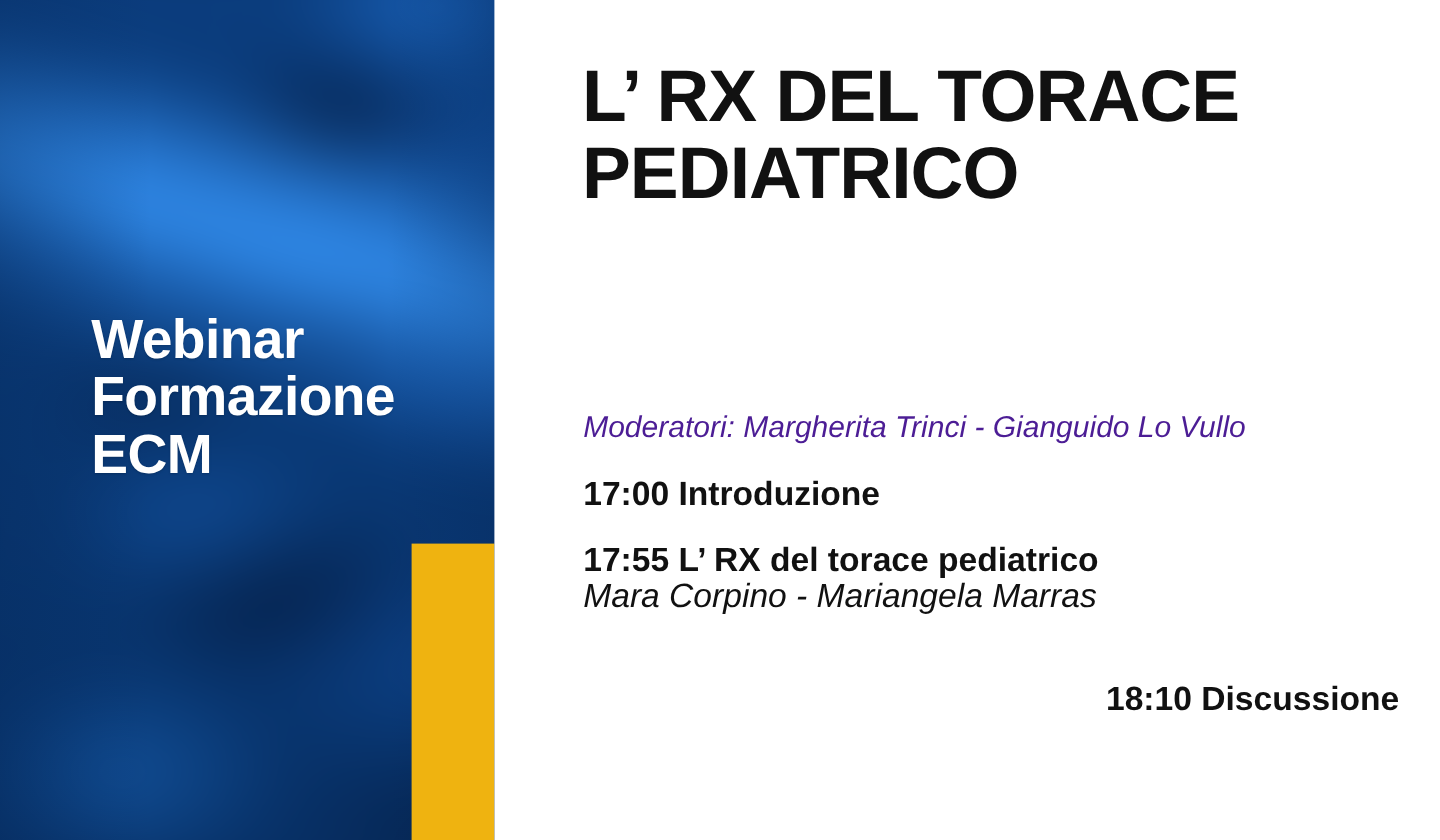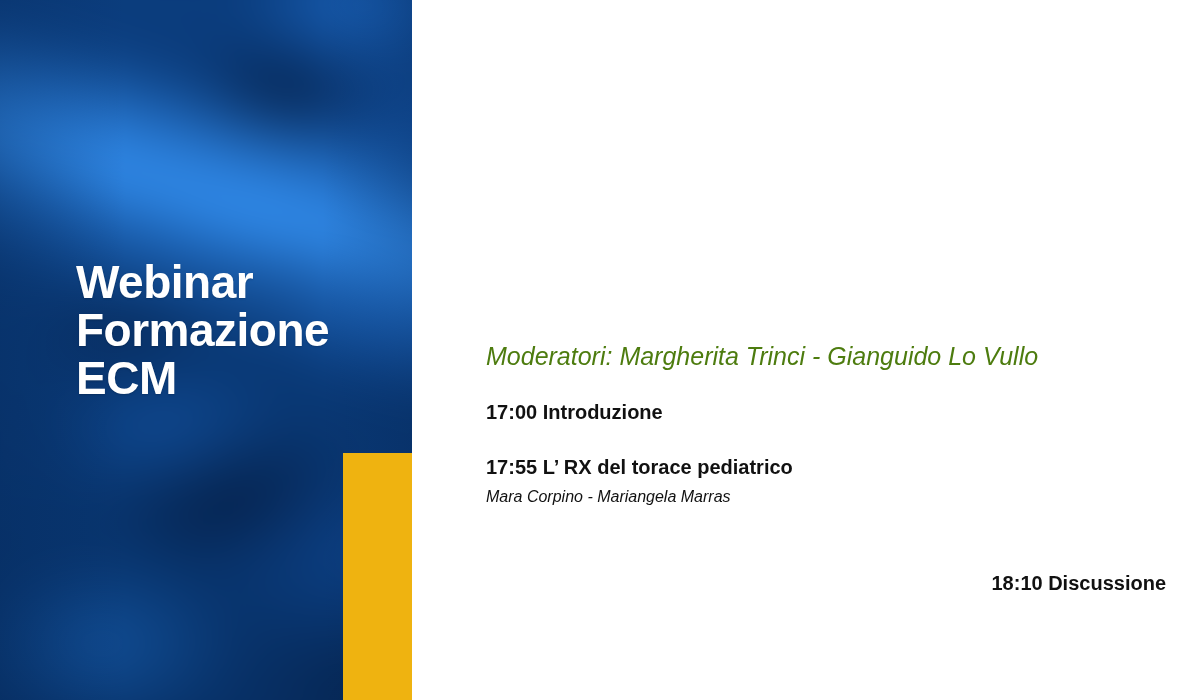--- a/index.html
+++ b/index.html
@@ -124,50 +124,50 @@
   }
 
   .agenda {
     position: absolute;
     left: 74px;          
     top: 341px;
     width: 680px;
   }
 
   .moderators {
-    color: #4d7c0f;
+    color: #4c1d95;
     font-style: italic;
     font-weight: 400;
     font-size: 25px;
     line-height: 30px;
     margin: 0 0 26px 0;
     white-space: nowrap;
   }
 
   .agenda-item {
     margin: 0 0 25px 0;
   }
   .agenda-item:last-child { margin-bottom: 0; text-align: right; }
 
   .agenda-item.gap-before {
     margin-top: 56px;
   }
 
   .agenda-line {
     color: #111111;
     font-weight: 700;
-    font-size: 20px;
+    font-size: 28px;
     line-height: 30px;
     white-space: nowrap;
   }
   .agenda-speakers {
     color: #111111;
     font-style: italic;
     font-weight: 400;
-    font-size: 16px;
+    font-size: 28px;
     line-height: 30px;
     white-space: nowrap;
   }
 </style>
 </head>
 <body>
 
 <div class="poster">
 
   <div class="left-panel">
@@ -178,20 +178,22 @@
 Formazione
 ECM</div>
   </div>
 
   <div class="date-strip">
     
   </div>
 
   <div class="right-panel">
 
+    <div class="event-title">L’ RX DEL TORACE
+PEDIATRICO</div>
 
     <div class="agenda">
 
       <div class="moderators">Moderatori: Margherita Trinci - Gianguido Lo Vullo</div>
 
       <div class="agenda-item">
         <div class="agenda-line">17:00 Introduzione</div>
       </div>
 
       <div class="agenda-item">

